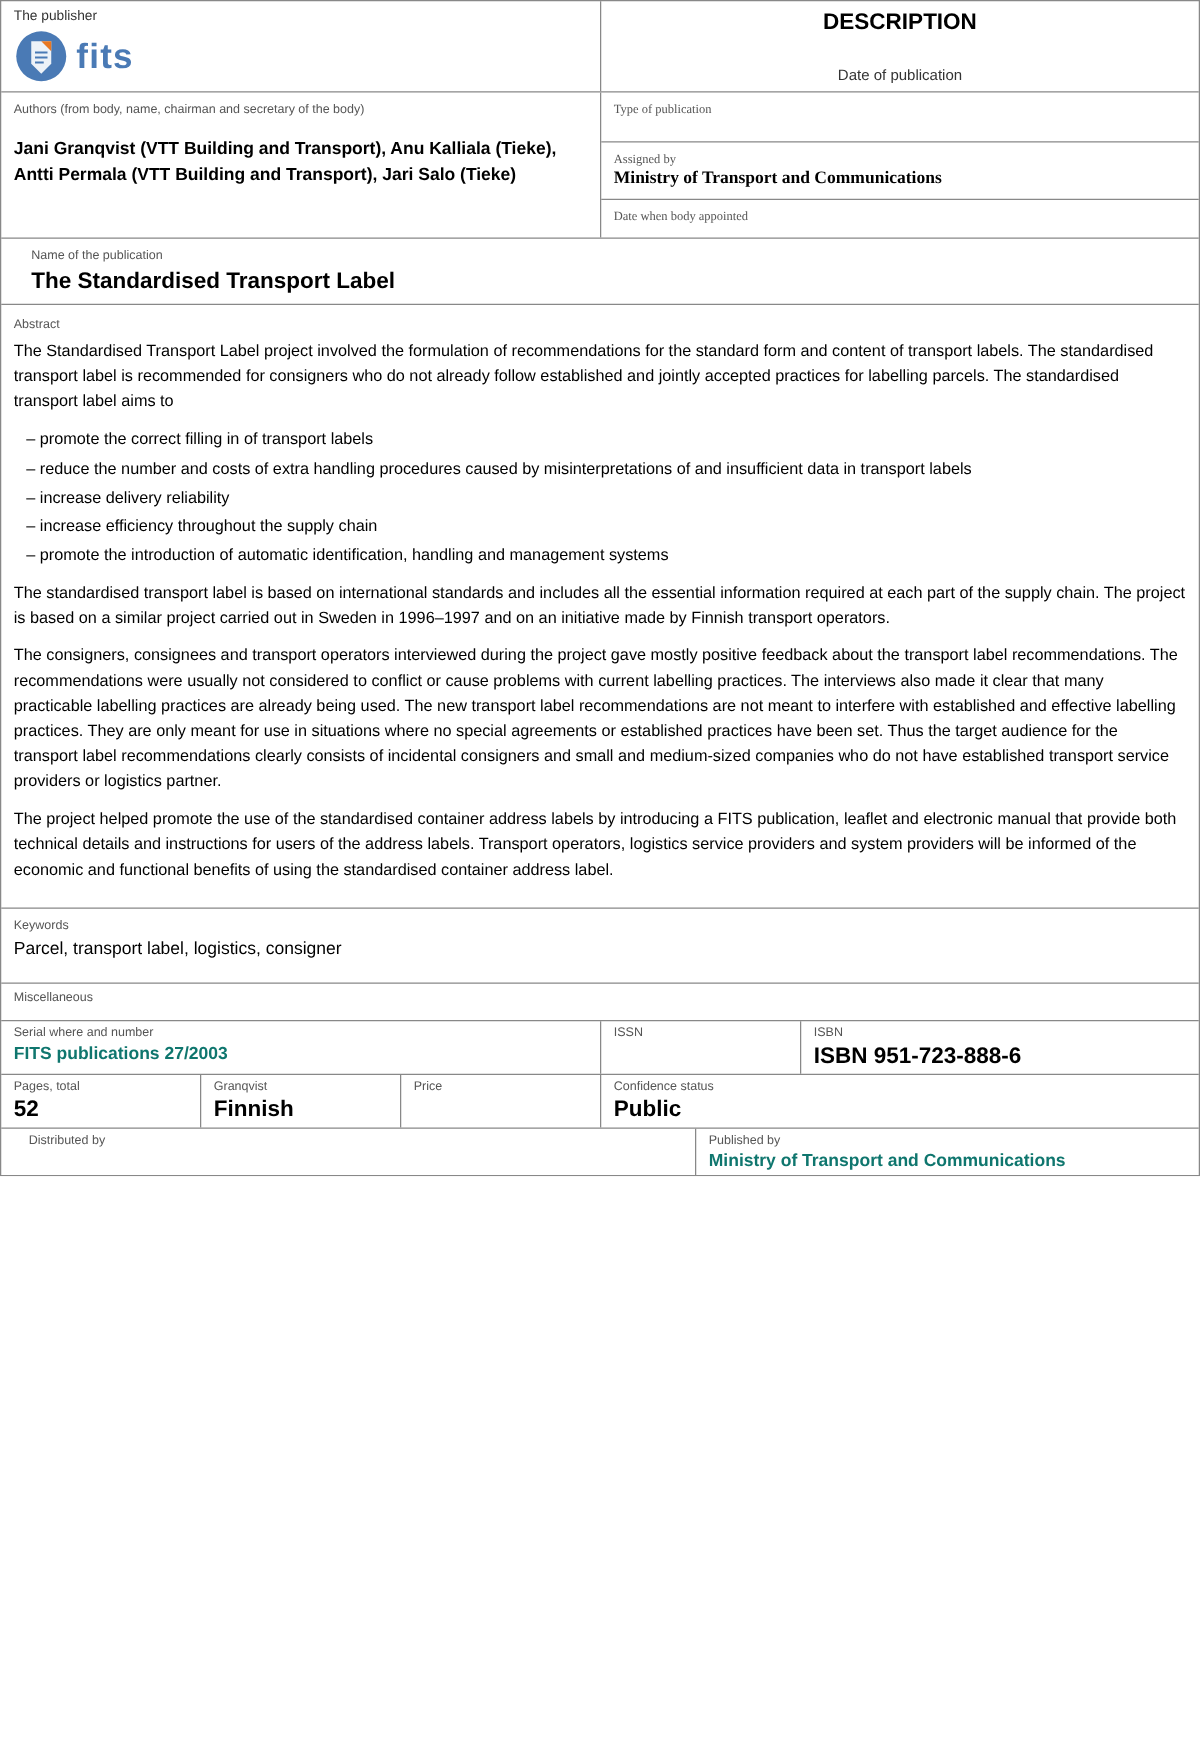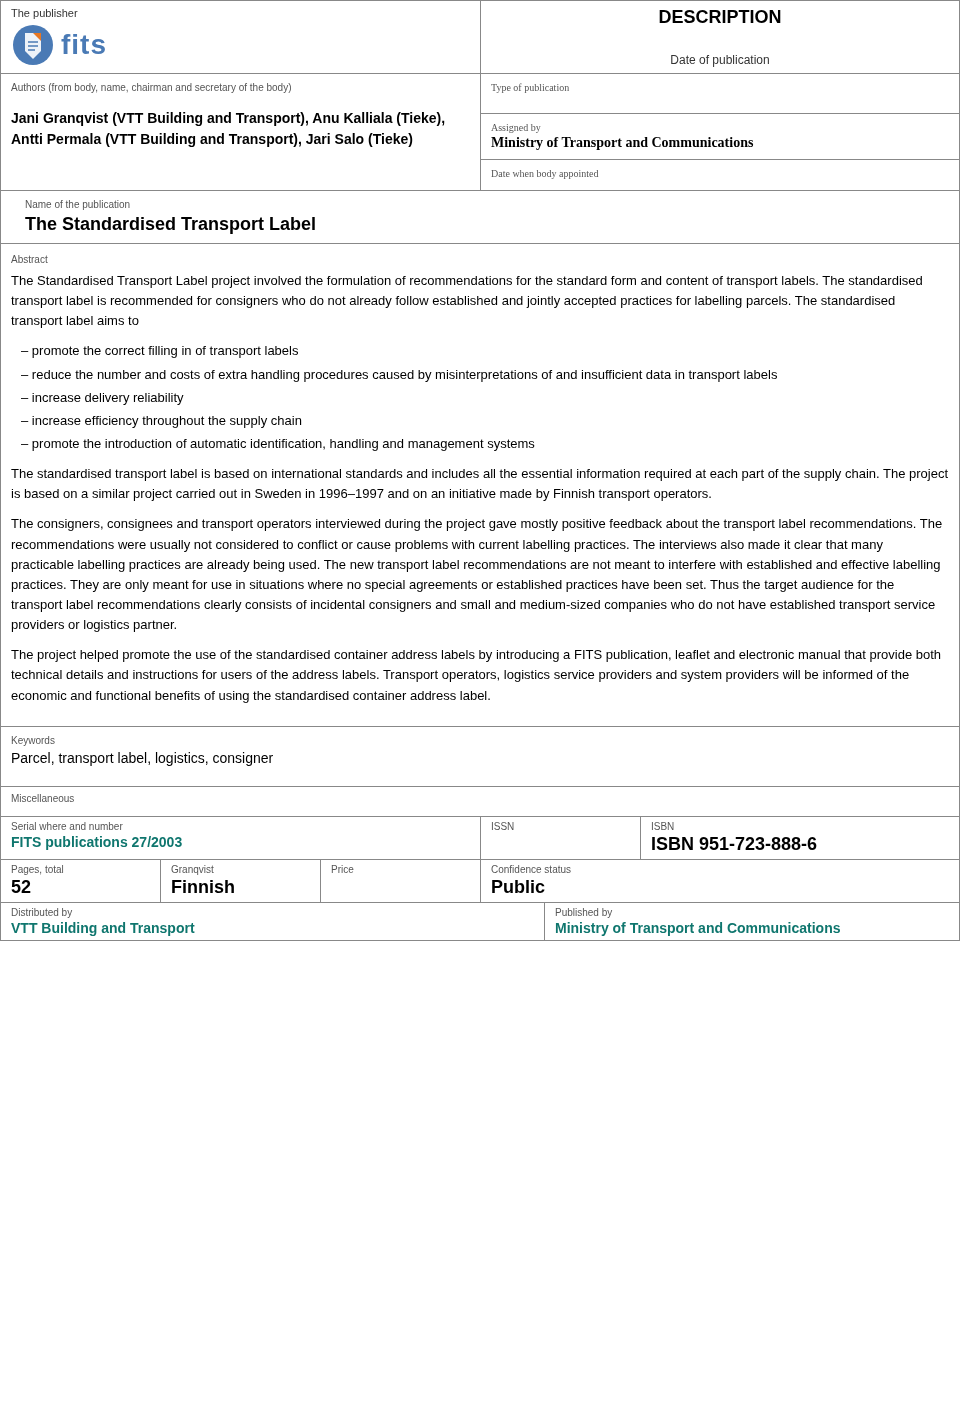--- a/index.html
+++ b/index.html
@@ -211,20 +211,21 @@
     }
 
     
     .dist-row {
       display: flex;
     }
     .dist-left {
       width: 544px;
       border-right: 1px solid #888;
       padding: 4px 10px;
+      margin-left: 12px;
     }
     .dist-right {
       flex: 1;
       padding: 4px 10px;
     }
 
     .cell-label { font-size: 10px; color: #555; margin-bottom: 2px; }
     .cell-value { font-size: 14px; font-weight: bold; color: #0f766e; }
     .cell-value-xl { font-size: 18px; font-weight: bold; color: #000; }
   </style>
@@ -343,21 +344,20 @@
     </div>
     <div class="conf-cell">
       <div class="cell-label">Confidence status</div>
       <div class="cell-value-xl">Public</div>
     </div>
   </div>
 
   <div class="dist-row">
     <div class="dist-left">
       <div class="cell-label">Distributed by</div>
-      <div class="cell-value">VTT Building and Transport</div>
     </div>
     <div class="dist-right">
       <div class="cell-label">Published by</div>
       <div class="cell-value">Ministry of Transport and Communications</div>
     </div>
   </div>
 
 </div>
 
 </body></html>

